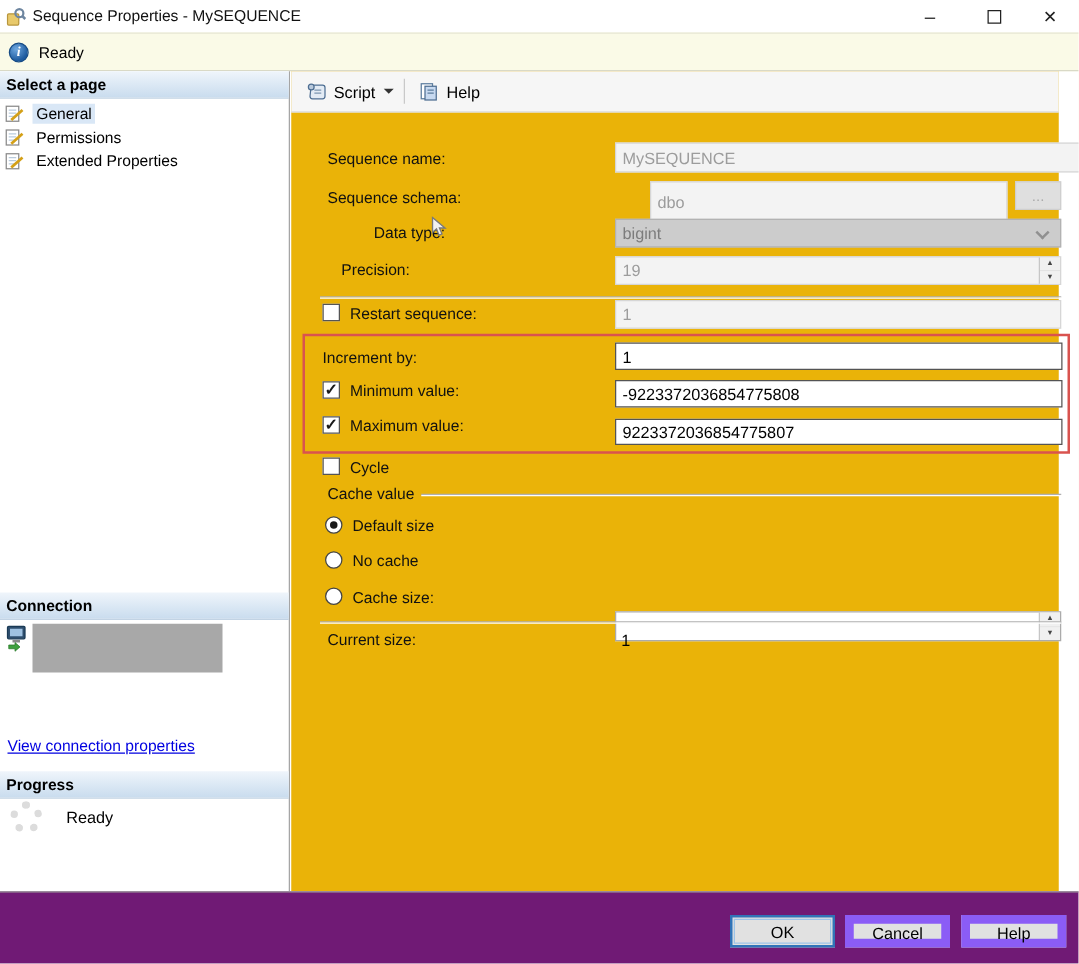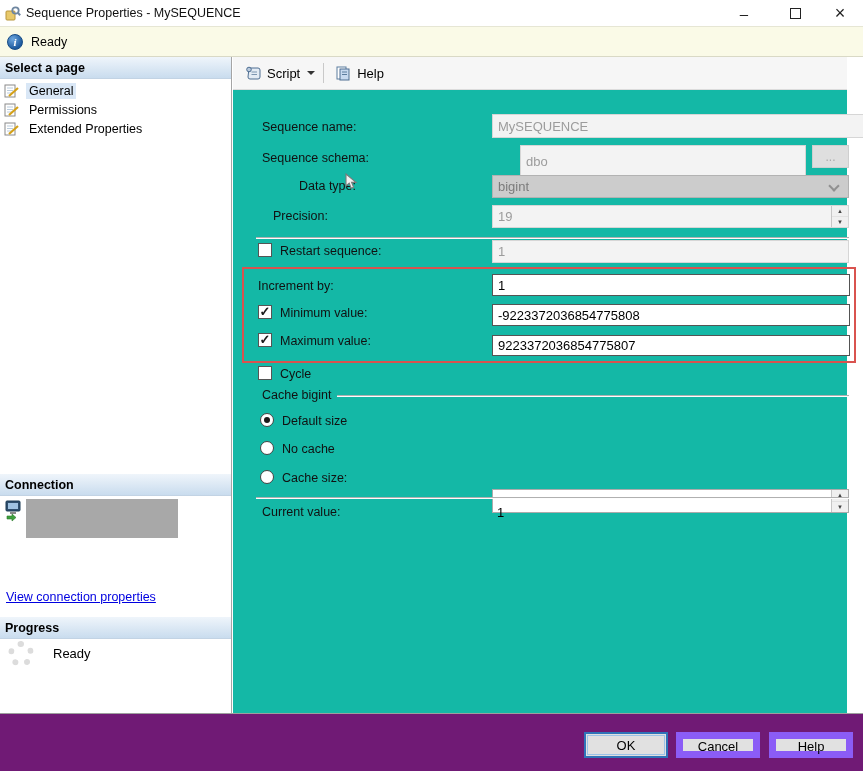--- a/index.html
+++ b/index.html
@@ -45,21 +45,21 @@
   .page-item.selected .lbl { background:#D9E7F6; }
   .conn-redacted { position:absolute; left:26px; top:442px; width:152px; height:39px; background:#A8A8A8; }
   .conn-icon { position:absolute; left:4px; top:442px; }
   .view-link { position:absolute; left:6px; top:533px; color:#0000E0; text-decoration:underline; font-size:12.5px; cursor:pointer; }
   .progress-spinner {
     position:absolute; left:8px; top:584px; width:26px; height:26px;
     border:6px dotted #DCDCDC; border-radius:50%;
   }
   .progress-ready { position:absolute; left:53px; top:589px; font-size:13px; }
   
-  .right-pane { position:absolute; left:233px; top:0; right:16px; height:100%; background:#14b8a6; }
+  .right-pane { position:absolute; left:233px; top:0; right:16px; height:100%; background:#eab308; }
   .toolbar {
     position:absolute; top:0; left:0; right:0; height:33px; background:#F6F6F6;
     border-bottom:1px solid #DCDCDC; display:flex; align-items:center; padding-left:8px;
   }
   .tool-btn { display:flex; align-items:center; padding:3px 4px; cursor:default; }
   .tool-btn .t { margin-left:5px; font-size:13px; }
   .dd-arrow { width:0; height:0; border-left:4px solid transparent; border-right:4px solid transparent; border-top:4px solid #333; margin-left:7px; }
   .tool-sep { width:1px; height:20px; background:#C9C9C9; margin:0 7px 0 4px; }
   
   .flabel { position:absolute; font-size:12.5px; color:#111; white-space:nowrap; }
@@ -270,21 +270,21 @@
         <span class="check">✓</span>
       </span>
       <span class="flabel" style="left:47px; top:277px;">Maximum value:</span>
       <div class="field enabled" style="left:259px; top:278px; width:358px; height:21px;">
         <input value="9223372036854775807" style="">
       </div>
 
       <span class="checkbox" style="left:25px; top:309px;"></span>
       <span class="flabel" style="left:47px; top:310px;">Cycle</span>
 
-      <span class="flabel" style="left:29px; top:331px;">Cache bigint</span>
+      <span class="flabel" style="left:29px; top:331px;">Cache value</span>
       <div class="sep-line" style="left:104px; top:338px; width:512px;"></div>
 
       <span class="radio" style="left:27px; top:356px;">
           <span class="dot"></span>
         </span>
       <span class="flabel" style="left:49px; top:357px;">Default size</span>
 
       <span class="radio" style="left:27px; top:384px;"></span>
       <span class="flabel" style="left:49px; top:385px;">No cache</span>
 
@@ -293,21 +293,21 @@
       <div class="field lightborder spinwrap" style="left:259px; top:409px; width:357px; height:24px;">
         <input value="" style="">
         <span class="spincol">
           <span>▲</span>
           <span>▼</span>
         </span>
       </div>
 
       <div class="sep-line" style="left:23px; top:440px; width:593px;"></div>
 
-      <span class="flabel" style="left:29px; top:448px;">Current value:</span>
+      <span class="flabel" style="left:29px; top:448px;">Current size:</span>
       <span class="plain-value" style="left:264px; top:448px;">1</span>
     </div>
   </div>
 
   <div class="footer">
     <button class="btn default" style="left:584px;">OK</button>
     <button class="btn" style="left:676px;">Cancel</button>
     <button class="btn" style="left:769px;">Help</button>
   </div>
 

